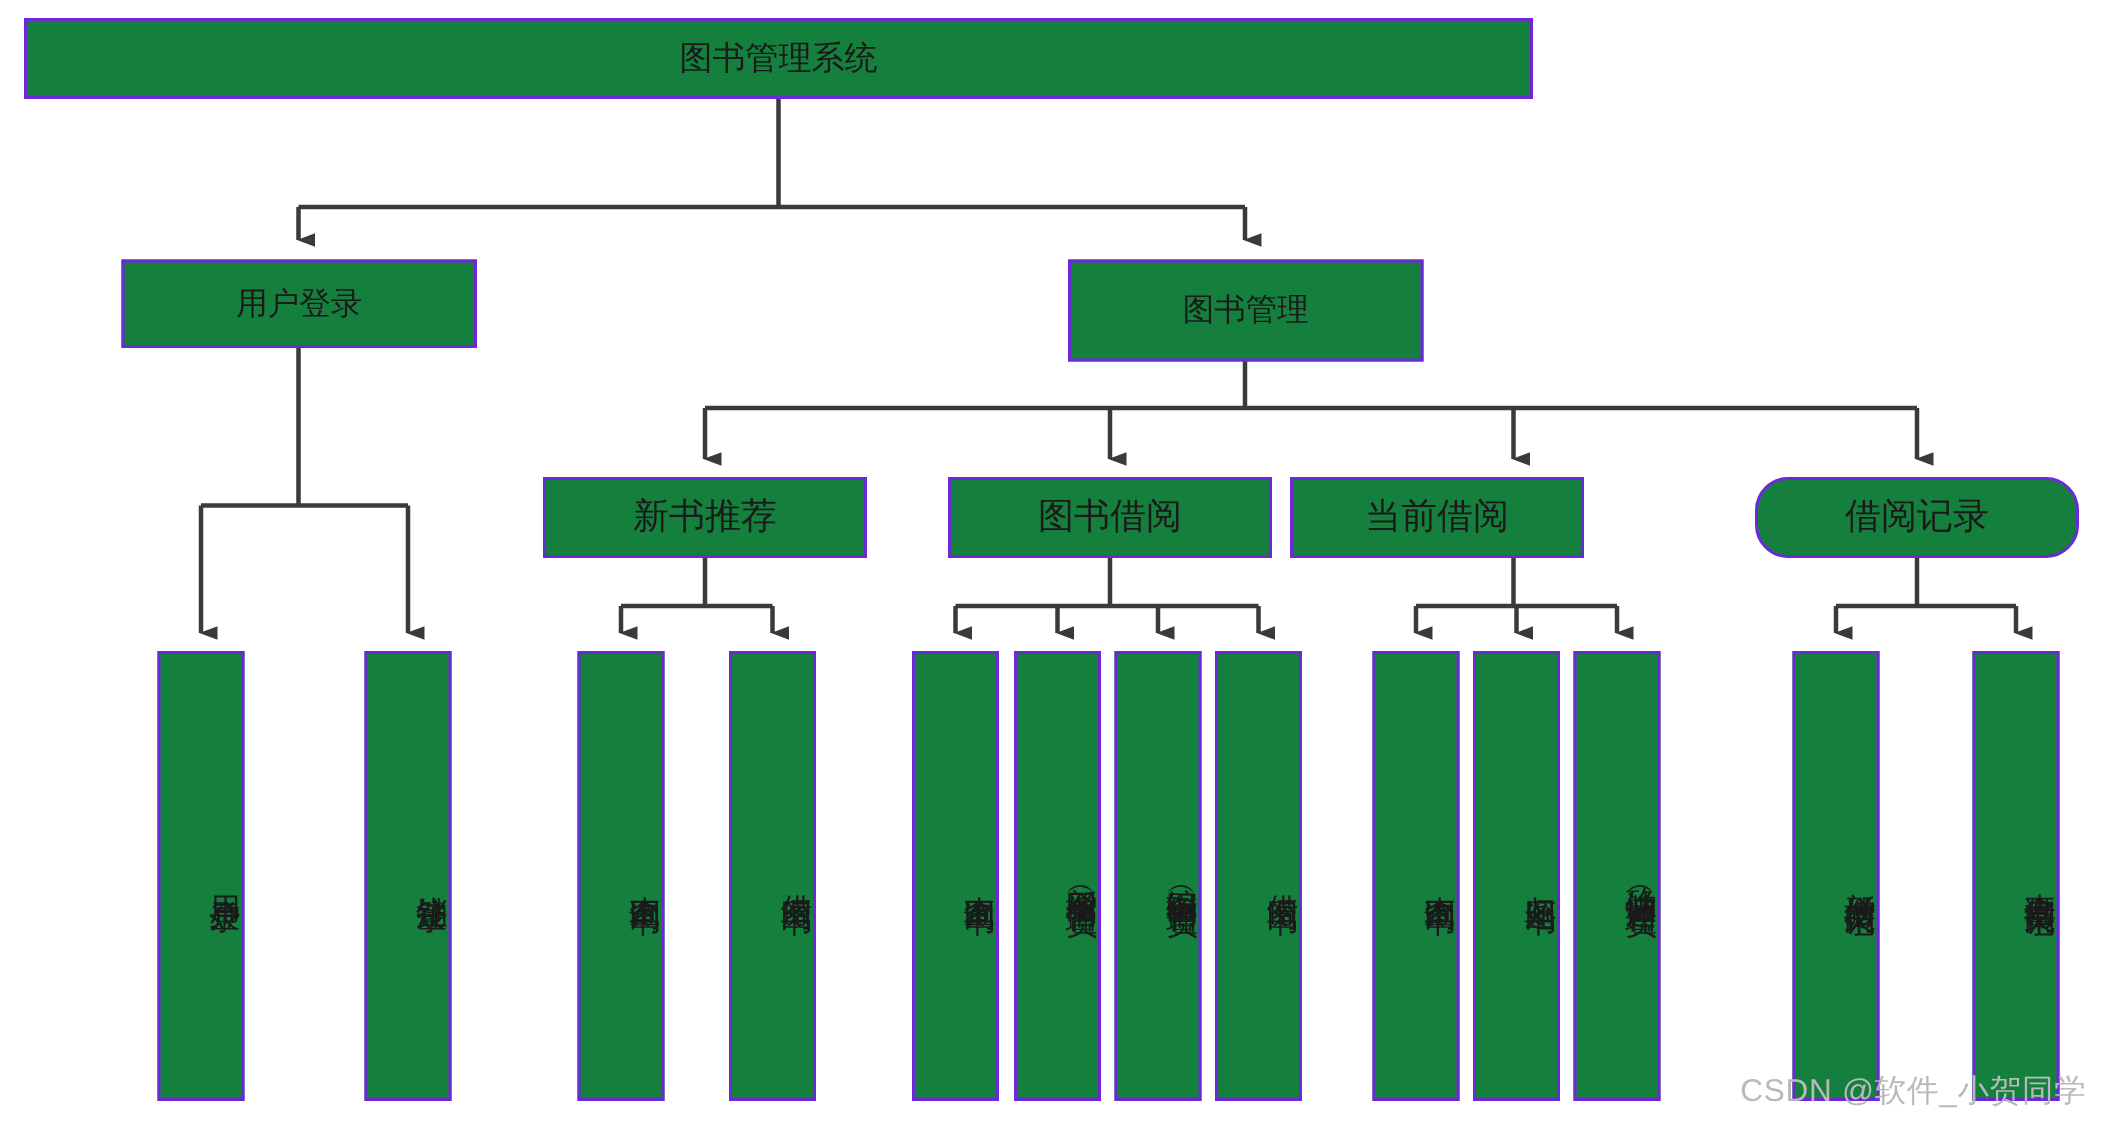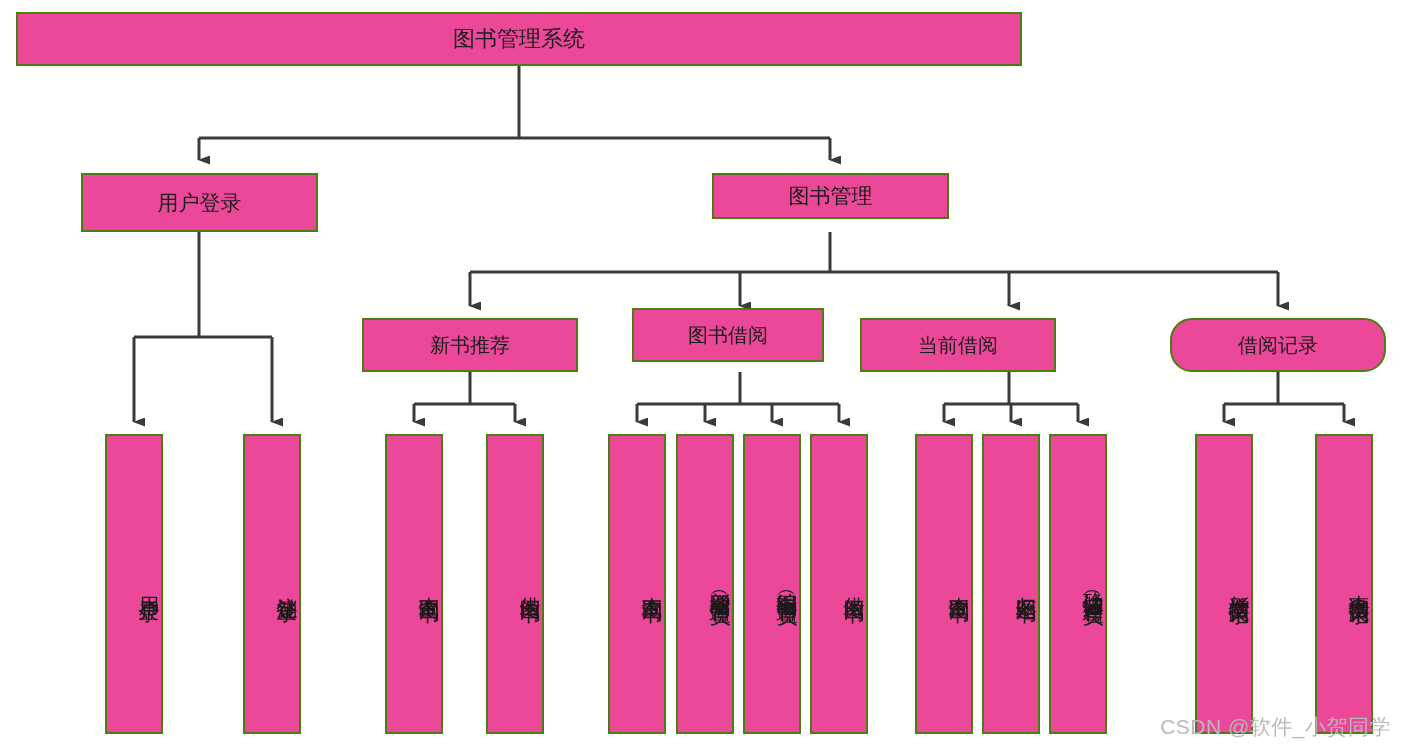--- a/index.html
+++ b/index.html
@@ -13,36 +13,36 @@
   #canvas {
     position: relative;
     width: 1405px;
     height: 747px;
     background: #ffffff;
     overflow: hidden;
   }
   .node {
     position: absolute;
     box-sizing: border-box;
-    border: 2px solid #4d7c0f;
-    background: #ec4899;
+    border: 2px solid #6d28d9;
+    background: #15803d;
     display: flex;
     align-items: center;
     justify-content: center;
     color: #1a1a1a;
     line-height: 1.12;
   }
   .node.root {
     font-size: 22px;
   }
   .node.lvl1 {
     font-size: 21px;
   }
   .node.lvl2 {
-    font-size: 20px;
+    font-size: 24px;
   }
   .node.leaf {
     writing-mode: vertical-rl;
     text-orientation: upright;
     font-size: 21px;
     letter-spacing: 2px;
     padding: 8px 0;
     align-items: flex-start;
     justify-content: center;
   }
@@ -119,24 +119,24 @@
       <path d="M1278,372 L1278,404"></path>
       <path d="M1224,404 L1344,404"></path>
       <path d="M1224,404 L1224,422" marker-end="url(#arw)"></path>
       <path d="M1344,404 L1344,422" marker-end="url(#arw)"></path>
     </g>
   </svg>
 
   <div class="node root" style="left:16px; top:12px; width:1006px; height:54px;">图书管理系统</div>
 
   <div class="node lvl1" style="left:81px; top:173px; width:237px; height:59px;">用户登录</div>
-  <div class="node lvl1" style="left:712px; top:173px; width:237px; height:46px;">图书管理</div>
+  <div class="node lvl1" style="left:712px; top:173px; width:237px; height:68px;">图书管理</div>
 
   <div class="node lvl2" style="left:362px; top:318px; width:216px; height:54px;">新书推荐</div>
-  <div class="node lvl2" style="left:632px; top:308px; width:192px; height:54px;">图书借阅</div>
+  <div class="node lvl2" style="left:632px; top:318px; width:216px; height:54px;">图书借阅</div>
   <div class="node lvl2" style="left:860px; top:318px; width:196px; height:54px;">当前借阅</div>
   <div class="node lvl2" style="left:1170px; top:318px; width:216px; height:54px;border-radius:22px;">借阅记录</div>
 
   <div class="node leaf" style="left:105px; top:434px; width:58px; height:300px;">
     <span class="leaf-text">用户登录</span>
   </div>
   <div class="node leaf" style="left:243px; top:434px; width:58px; height:300px;">
     <span class="leaf-text">注销登录</span>
   </div>
 

